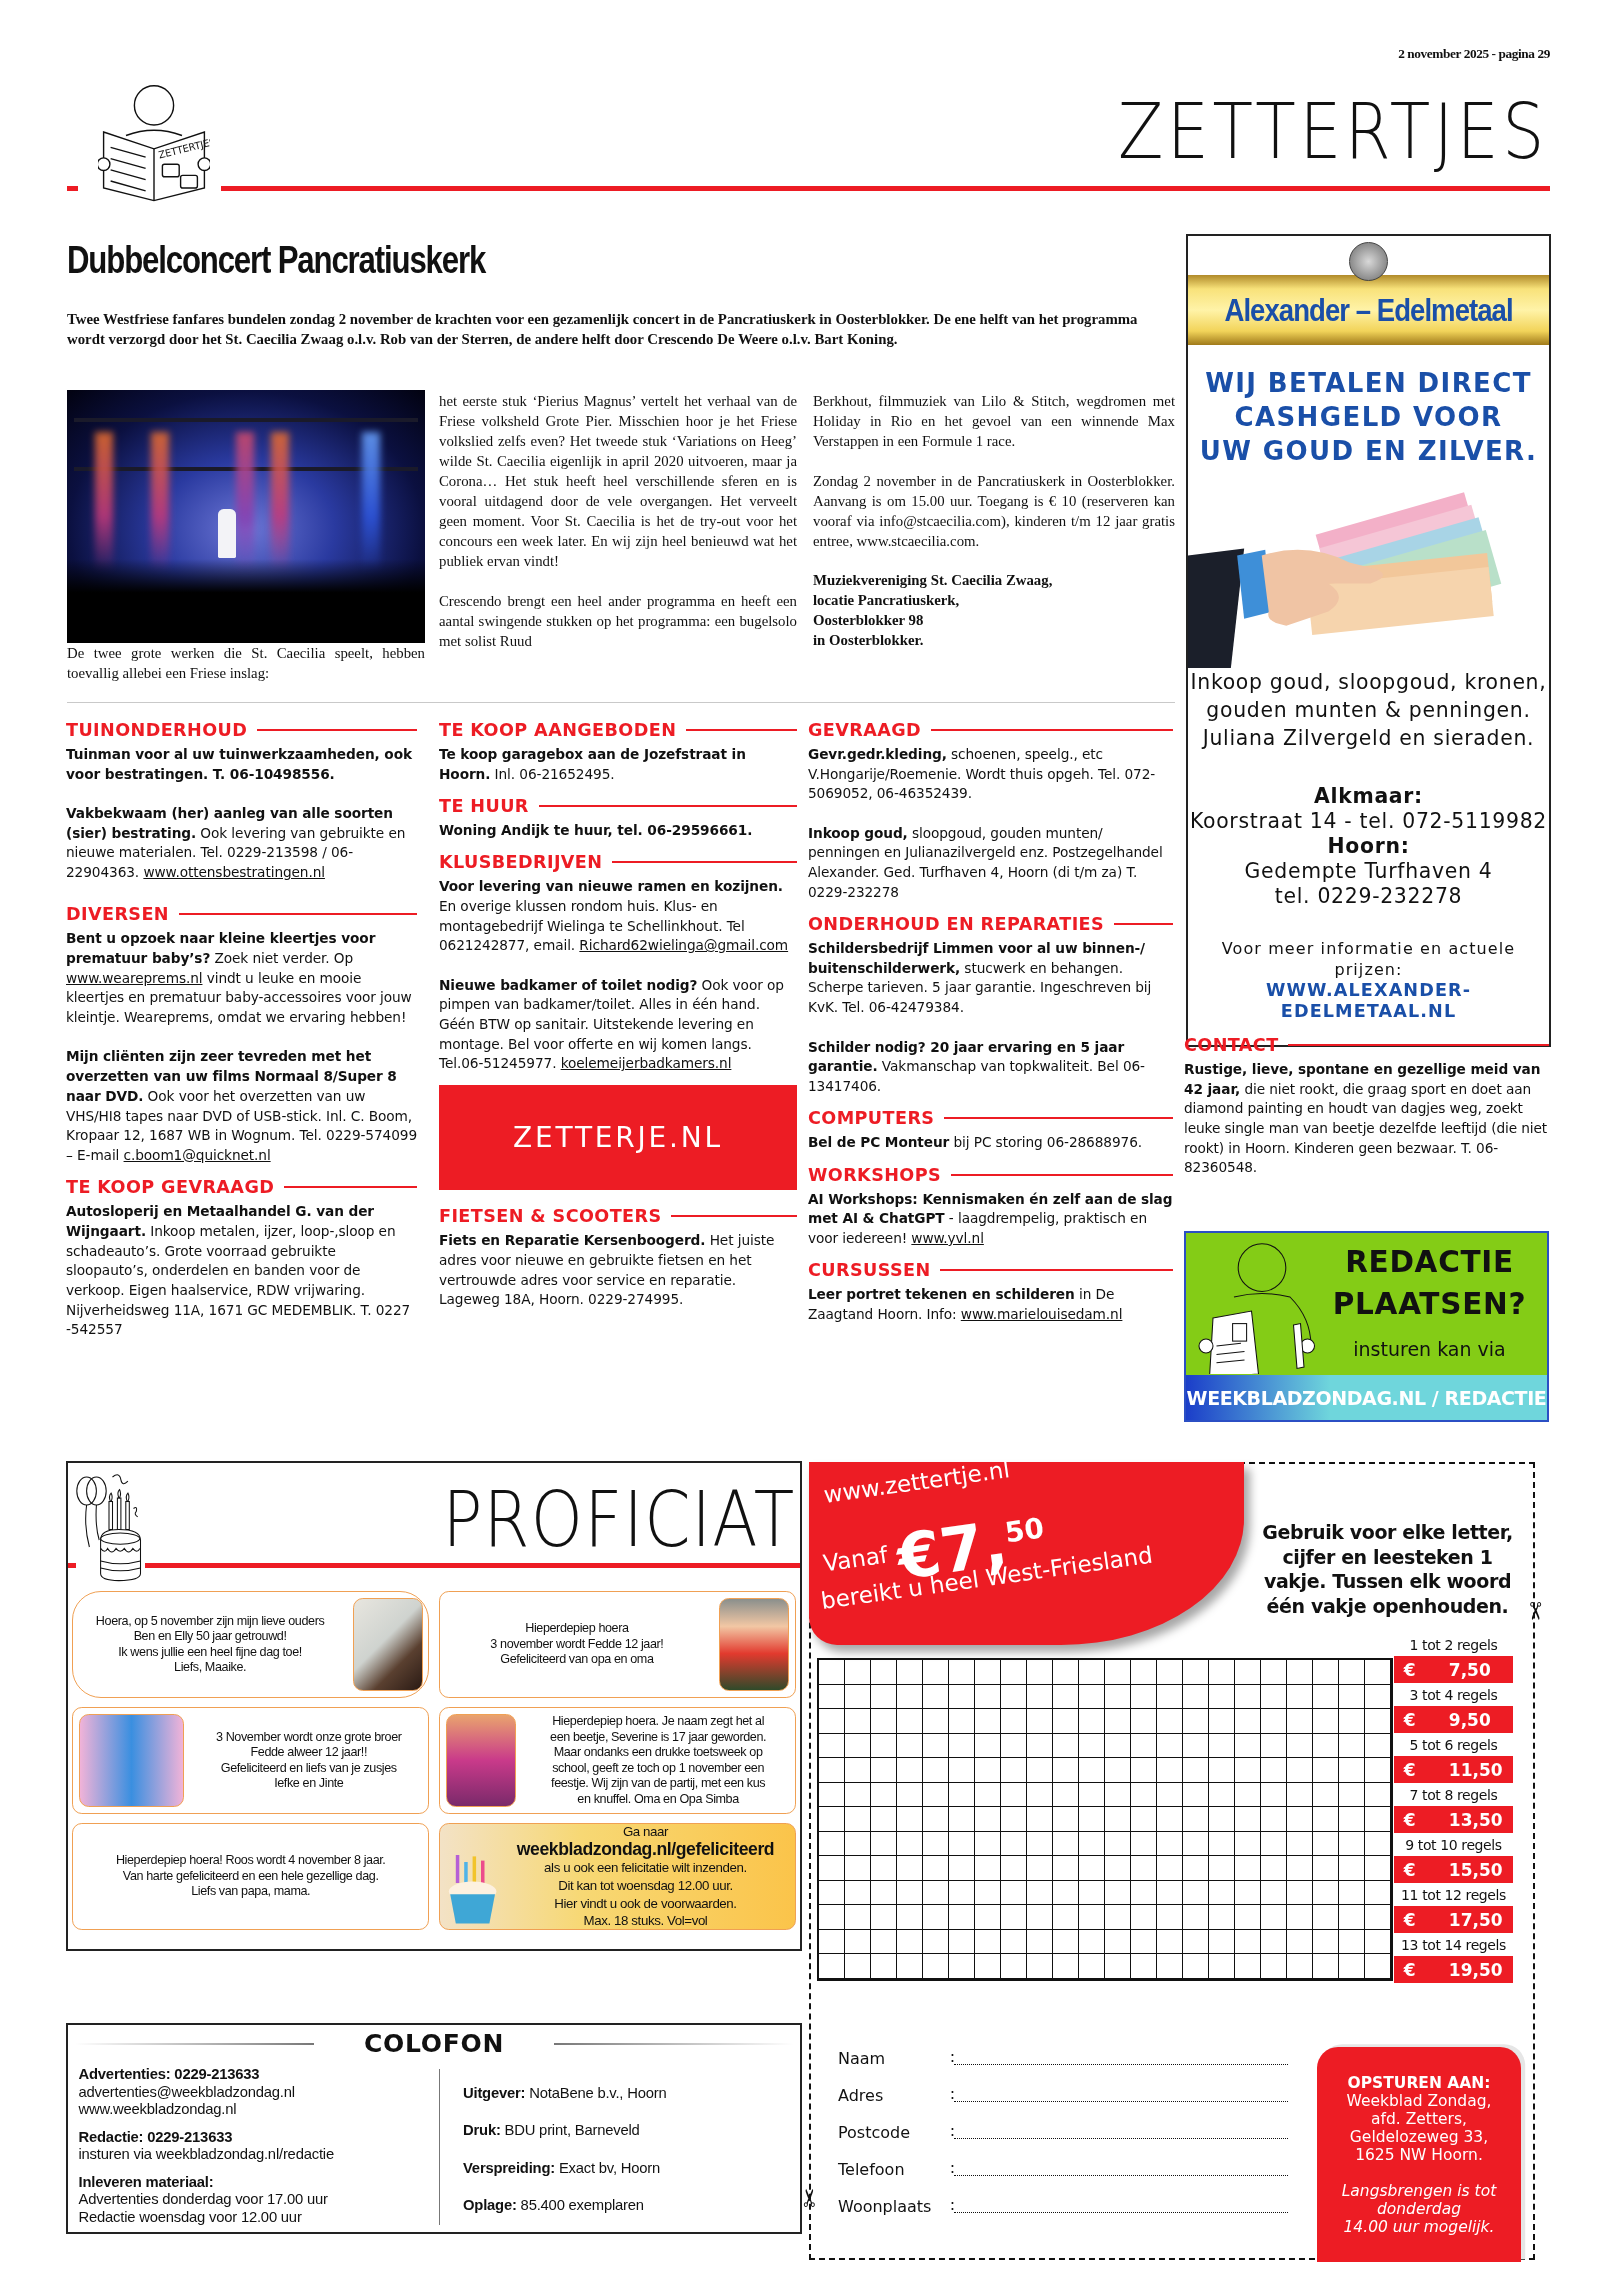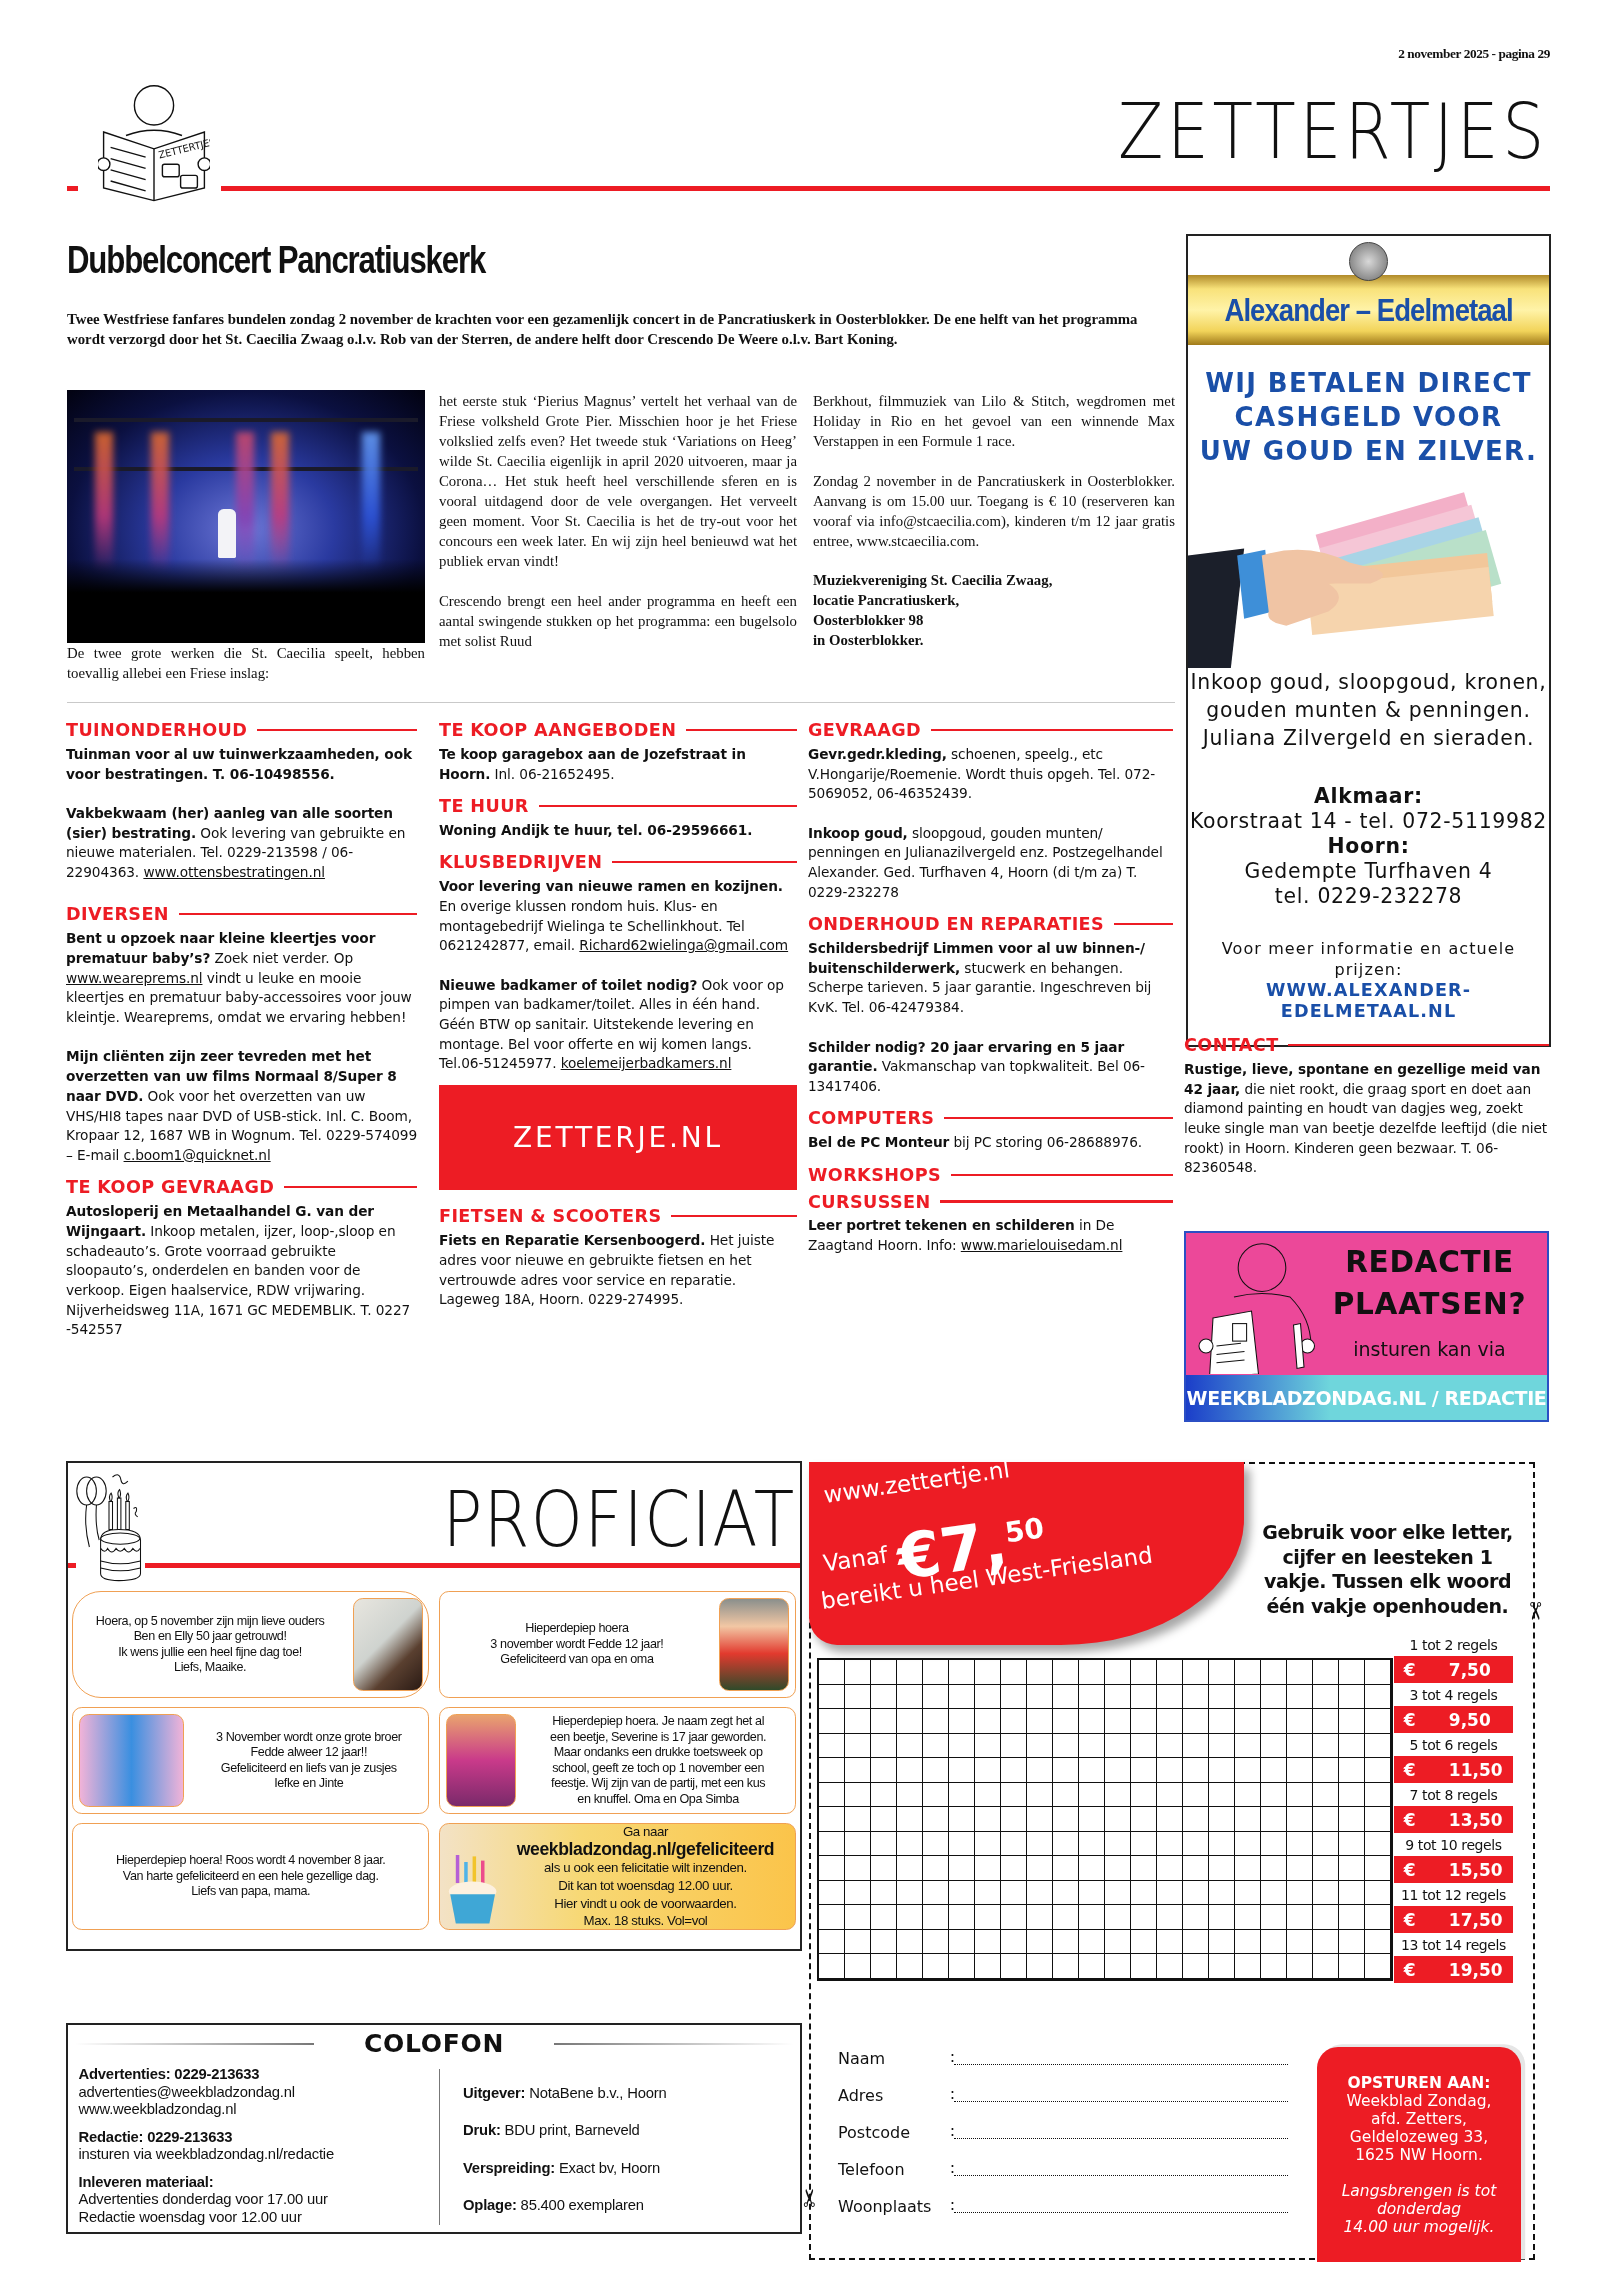--- a/index.html
+++ b/index.html
@@ -52,21 +52,21 @@
   .crest { position: absolute; left: 50%; top: 5.6px; width: 39px; height: 39px; margin-left: -19.7px; border-radius: 50%; background: radial-gradient(circle, #d8d8d8, #6a6a6a); border: 1.4px solid #444; }
   .gold-head { position: absolute; left: 0; right: 0; top: 130px; text-align: center; font-weight: bold; color: #1a4fa8; font-size: 26px; line-height: 34px; letter-spacing: 1.4px; }
   .hand { position: absolute; left: 0; top: 235px; width: 365px; height: 197px; }
   .gold-body { position: absolute; left: 0; right: 0; top: 432px; text-align: center; font-size: 20.4px; line-height: 28px; letter-spacing: 0.7px; }
   .gold-addr { position: absolute; left: 0; right: 0; top: 548px; text-align: center; font-size: 20.4px; line-height: 25px; letter-spacing: 0.7px; }
   .gold-addr b { font-weight: bold; }
   .gold-info { position: absolute; left: 0; right: 0; top: 702px; text-align: center; font-size: 16px; line-height: 21px; letter-spacing: 1.1px; }
   .gold-url { color: #1a4fa8; font-weight: bold; font-size: 17.6px; }
 
   .contact { left: 1184px; top: 1033px; width: 365px; }
-  .redactie { left: 1184px; top: 1231px; width: 365px; height: 191px; border: 2.1px solid #2b4fc4; background: #ec4899; }
+  .redactie { left: 1184px; top: 1231px; width: 365px; height: 191px; border: 2.1px solid #2b4fc4; background: #84cc16; }
   .redactie-title { position: absolute; left: 133px; right: 7px; top: 8.4px; text-align: center; font-weight: bold; font-size: 29.5px; line-height: 42px; letter-spacing: 0.7px; }
   .redactie-sub { position: absolute; left: 133px; right: 7px; top: 105px; text-align: center; font-size: 19px; }
   .redactie-bar { position: absolute; left: 0; right: 0; bottom: 0; height: 45px; background: linear-gradient(90deg, #1b3ec9 0%, #6fd6dc 40%, #6fd6dc 100%); color: #fff; display: flex; align-items: center; justify-content: center; font-weight: bold; font-size: 19px; letter-spacing: -0.4px; }
   .redactie-fig { position: absolute; left: 5.6px; top: 8.4px; width: 126px; height: 133px; }
 
   
   .prof { left: 66px; top: 1461px; width: 736px; height: 490px; border: 2.1px solid #222; }
   .prof-title { position: absolute; right: 4.2px; top: 17.6px; font-size: 77px; font-weight: 200; letter-spacing: 1.4px; transform: scaleX(0.86); transform-origin: right center; line-height: 1; }
   .prof-rule-l { position: absolute; left: 0; top: 100px; width: 8.4px; height: 4.9px; background: #ed1c24; }
   .prof-rule { position: absolute; left: 77px; right: 0; top: 100px; height: 4.9px; background: #ed1c24; }
@@ -240,20 +240,21 @@
   <div class="cat">
       <span class="cat-label">COMPUTERS</span>
       <span class="cat-rule"></span>
     </div>
   <p class="ad tight"><b>Bel de PC Monteur</b><span> bij PC storing 06-28688976.</span></p>
 
   <div class="cat">
       <span class="cat-label">WORKSHOPS</span>
       <span class="cat-rule"></span>
     </div>
+  <p class="ad tight"><b>AI Workshops: Kennismaken én zelf aan de slag met AI &amp; ChatGPT</b><span> - laagdrempelig, praktisch en voor iedereen! </span><u>www.yvl.nl</u></p>
 
   <div class="cat">
       <span class="cat-label">CURSUSSEN</span>
       <span class="cat-rule"></span>
     </div>
   <p class="ad"><b>Leer portret tekenen en schilderen</b><span> in De Zaagtand Hoorn. Info: </span><u>www.marielouisedam.nl</u></p>
 </div>
 
 <div class="abs gold-ad">
   <div class="gold-banner">

